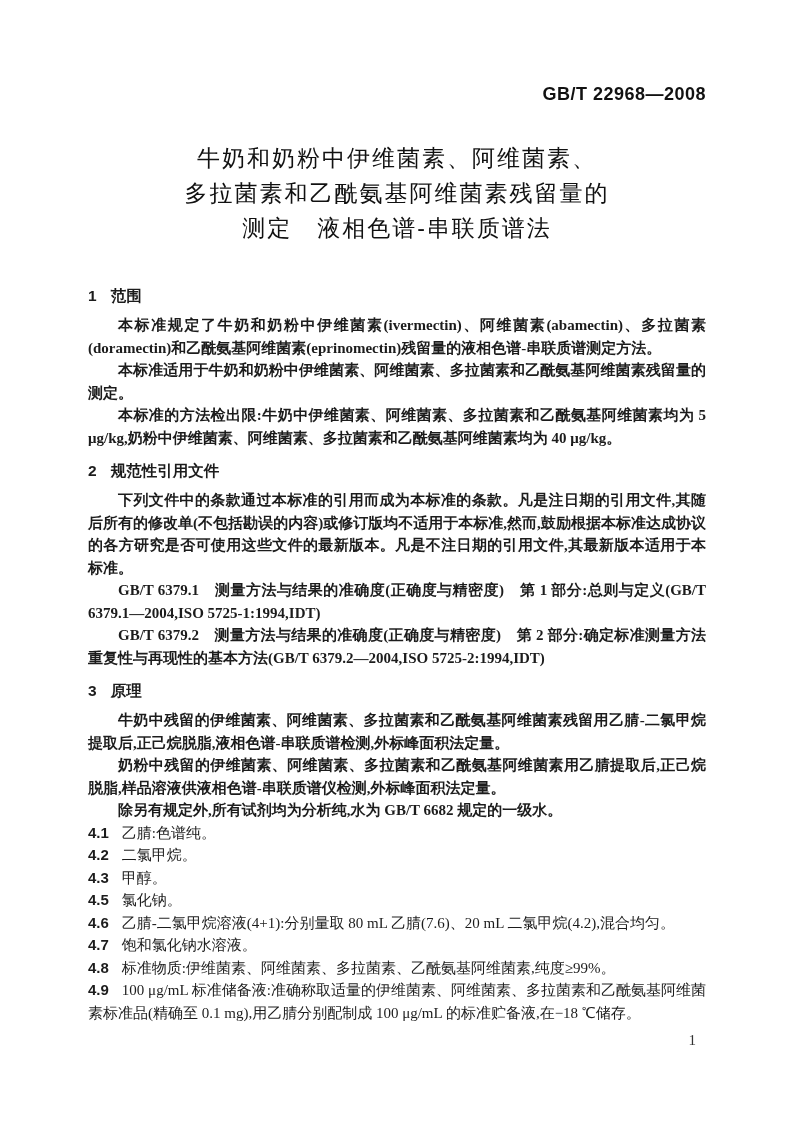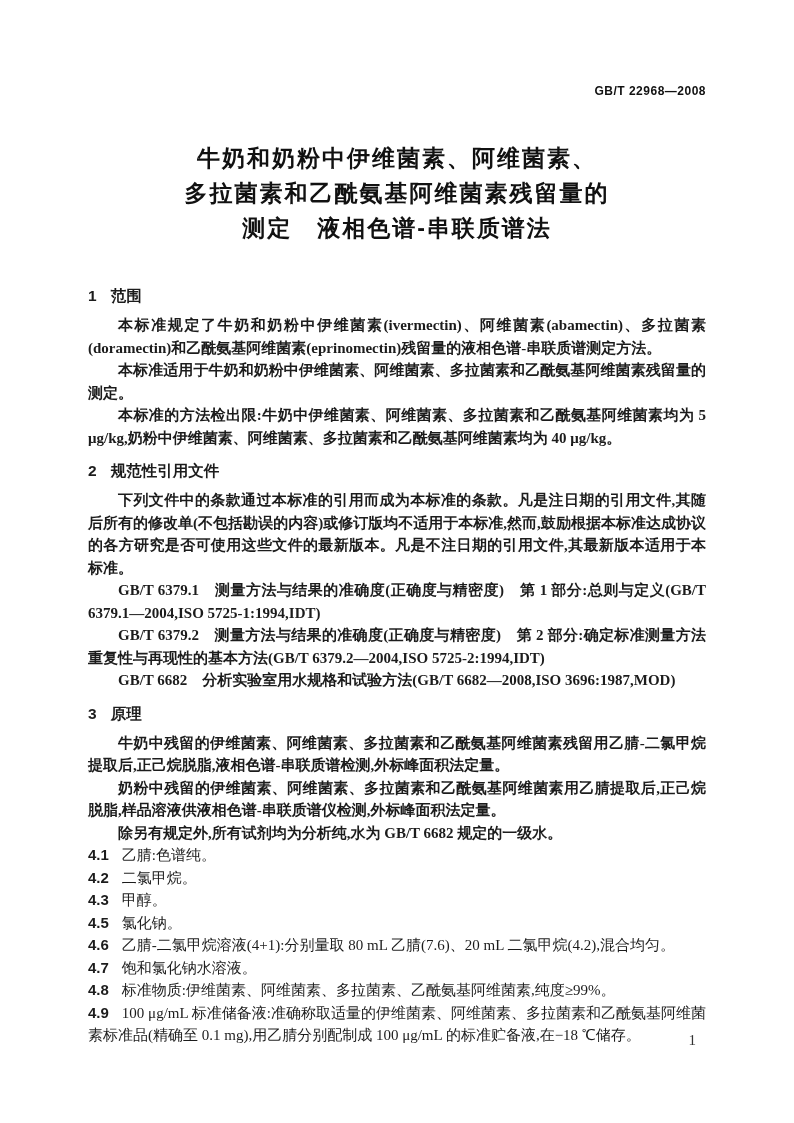--- a/index.html
+++ b/index.html
@@ -12,32 +12,32 @@
     color: #1c1c1c;
     font-family: "Liberation Serif", serif;
     overflow: hidden;
   }
   .std-code {
     position: absolute;
     top: 84px;
     right: 88px;
     font-family: "Liberation Sans", sans-serif;
     font-weight: bold;
-    font-size: 12px;
+    font-size: 18px;
     letter-spacing: 0.5px;
     color: #111;
   }
   .doc-title {
     position: absolute;
     top: 141px;
     left: 0;
     right: 0;
     text-align: center;
     font-family: "Liberation Sans", sans-serif;
-    font-weight: bold;
+    font-weight: normal;
     font-size: 23px;
     line-height: 35px;
     letter-spacing: 2px;
     color: #111;
   }
   .doc-body {
     position: absolute;
     left: 88px;
     right: 88px;
     top: 272px;
@@ -93,21 +93,20 @@
     <p class="para indent">本标准规定了牛奶和奶粉中伊维菌素(ivermectin)、阿维菌素(abamectin)、多拉菌素(doramectin)和乙酰氨基阿维菌素(eprinomectin)残留量的液相色谱-串联质谱测定方法。</p>
     <p class="para indent">本标准适用于牛奶和奶粉中伊维菌素、阿维菌素、多拉菌素和乙酰氨基阿维菌素残留量的测定。</p>
     <p class="para indent">本标准的方法检出限:牛奶中伊维菌素、阿维菌素、多拉菌素和乙酰氨基阿维菌素均为 5 μg/kg,奶粉中伊维菌素、阿维菌素、多拉菌素和乙酰氨基阿维菌素均为 40 μg/kg。</p>
 
     <div class="section-heading">
       <span class="sec-num">2</span><span>规范性引用文件</span>
     </div>
     <p class="para indent">下列文件中的条款通过本标准的引用而成为本标准的条款。凡是注日期的引用文件,其随后所有的修改单(不包括勘误的内容)或修订版均不适用于本标准,然而,鼓励根据本标准达成协议的各方研究是否可使用这些文件的最新版本。凡是不注日期的引用文件,其最新版本适用于本标准。</p>
     <p class="para indent">GB/T 6379.1　测量方法与结果的准确度(正确度与精密度)　第 1 部分:总则与定义(GB/T 6379.1—2004,ISO 5725-1:1994,IDT)</p>
     <p class="para indent">GB/T 6379.2　测量方法与结果的准确度(正确度与精密度)　第 2 部分:确定标准测量方法重复性与再现性的基本方法(GB/T 6379.2—2004,ISO 5725-2:1994,IDT)</p>
-    <p class="para indent">GB/T 6682　分析实验室用水规格和试验方法(GB/T 6682—2008,ISO 3696:1987,MOD)</p>
 
     <div class="section-heading">
       <span class="sec-num">3</span><span>原理</span>
     </div>
     <p class="para indent">牛奶中残留的伊维菌素、阿维菌素、多拉菌素和乙酰氨基阿维菌素残留用乙腈-二氯甲烷提取后,正己烷脱脂,液相色谱-串联质谱检测,外标峰面积法定量。</p>
     <p class="para indent">奶粉中残留的伊维菌素、阿维菌素、多拉菌素和乙酰氨基阿维菌素用乙腈提取后,正己烷脱脂,样品溶液供液相色谱-串联质谱仪检测,外标峰面积法定量。</p>
 
     <p class="para indent">除另有规定外,所有试剂均为分析纯,水为 GB/T 6682 规定的一级水。</p>
 
     <p class="clause"><span class="clause-num">4.1</span><span>乙腈:色谱纯。</span></p>

